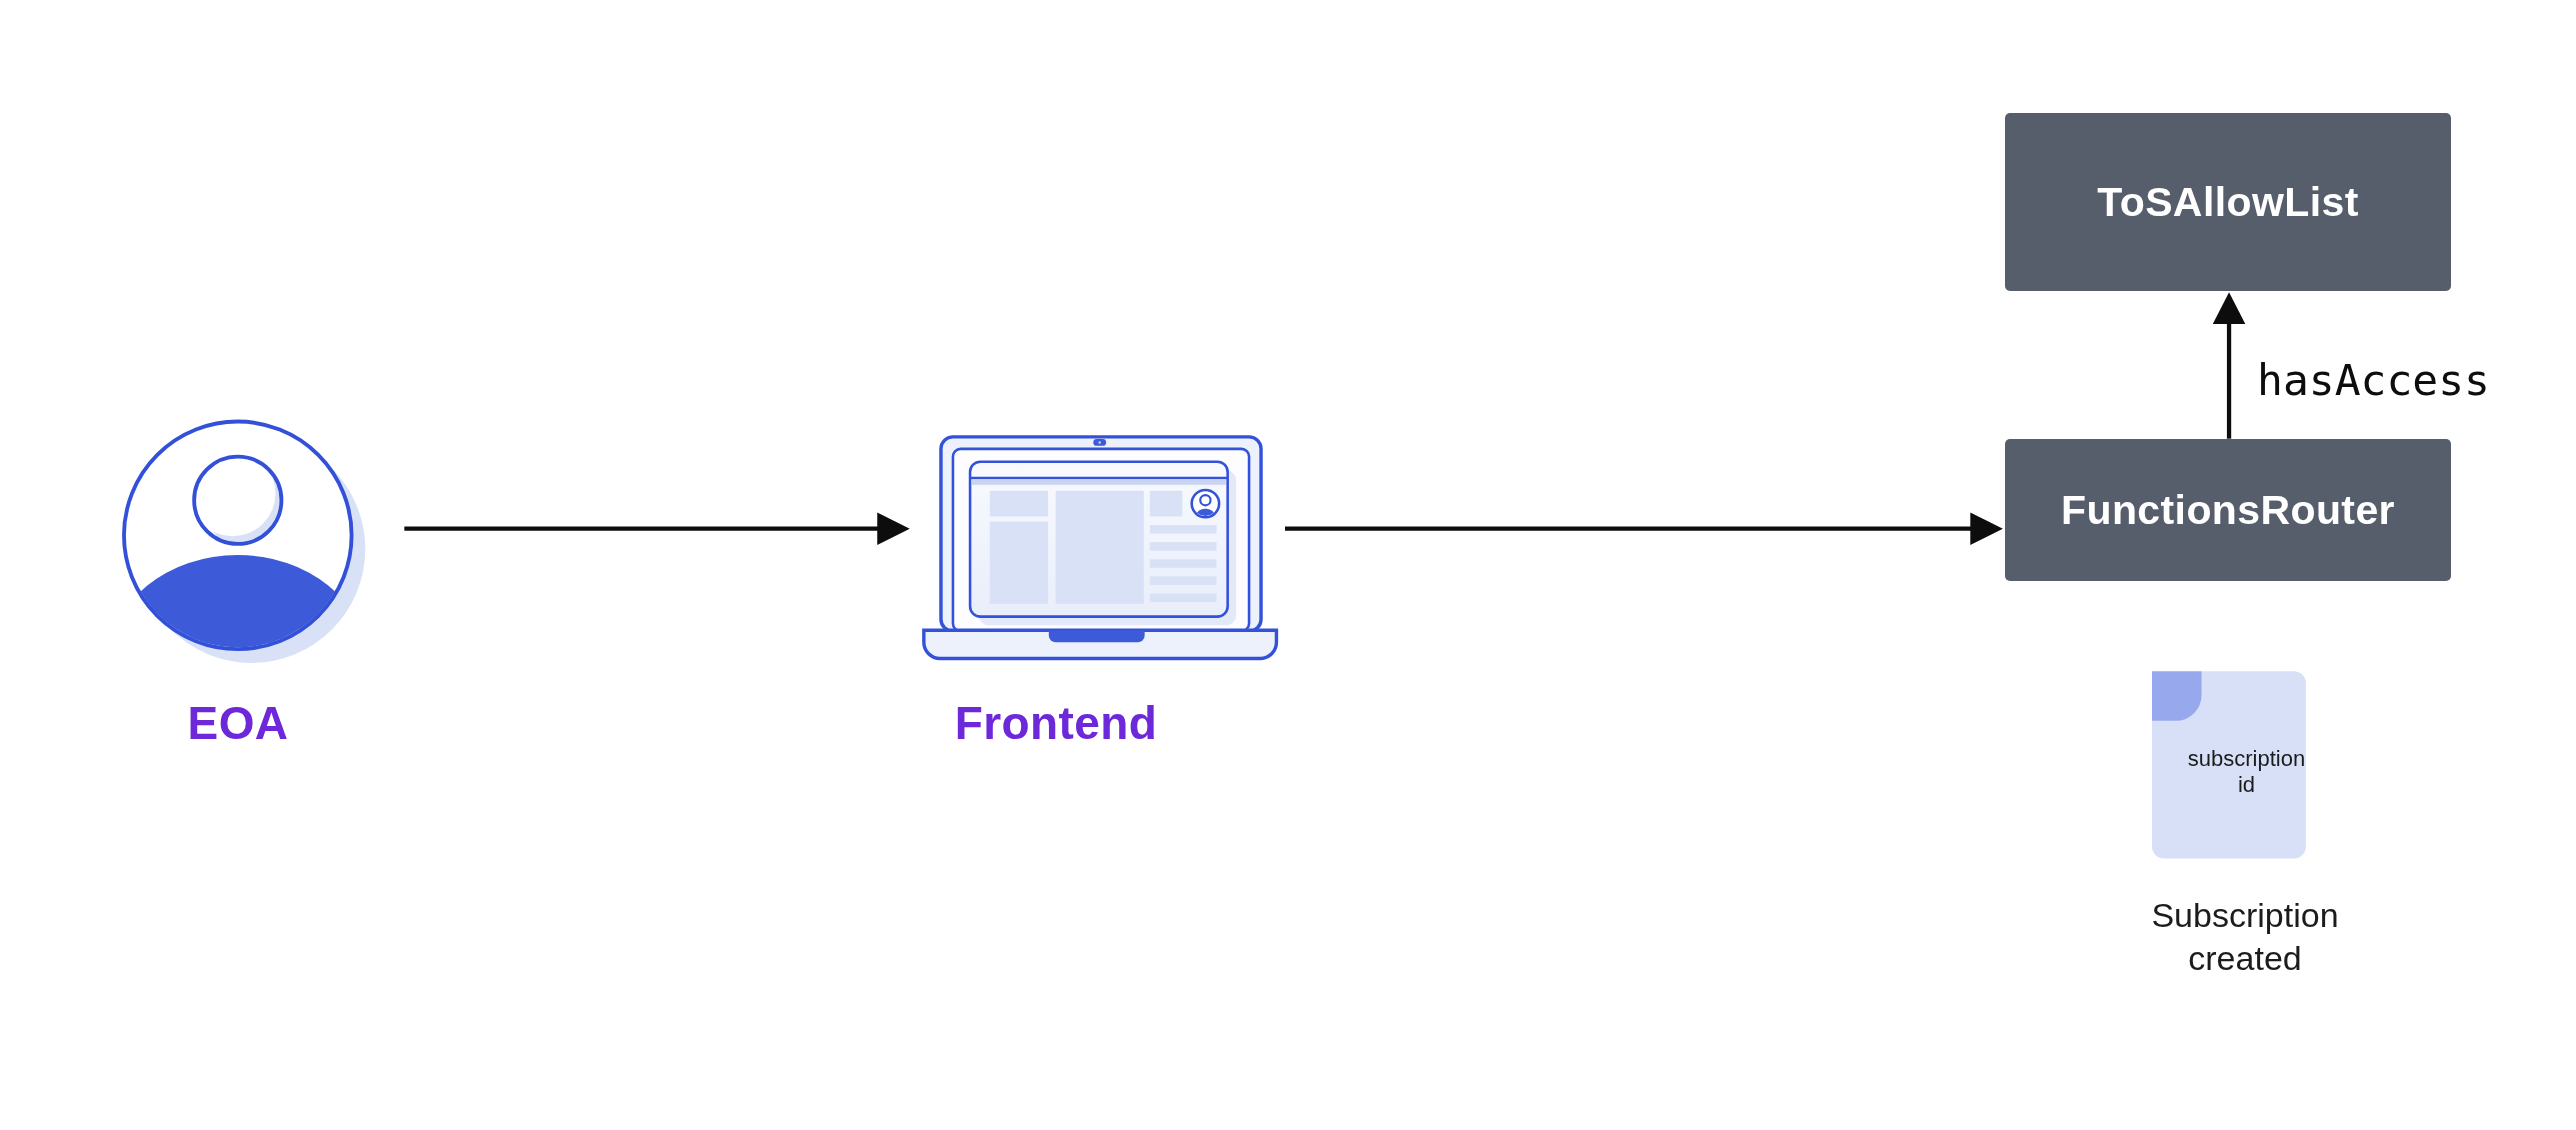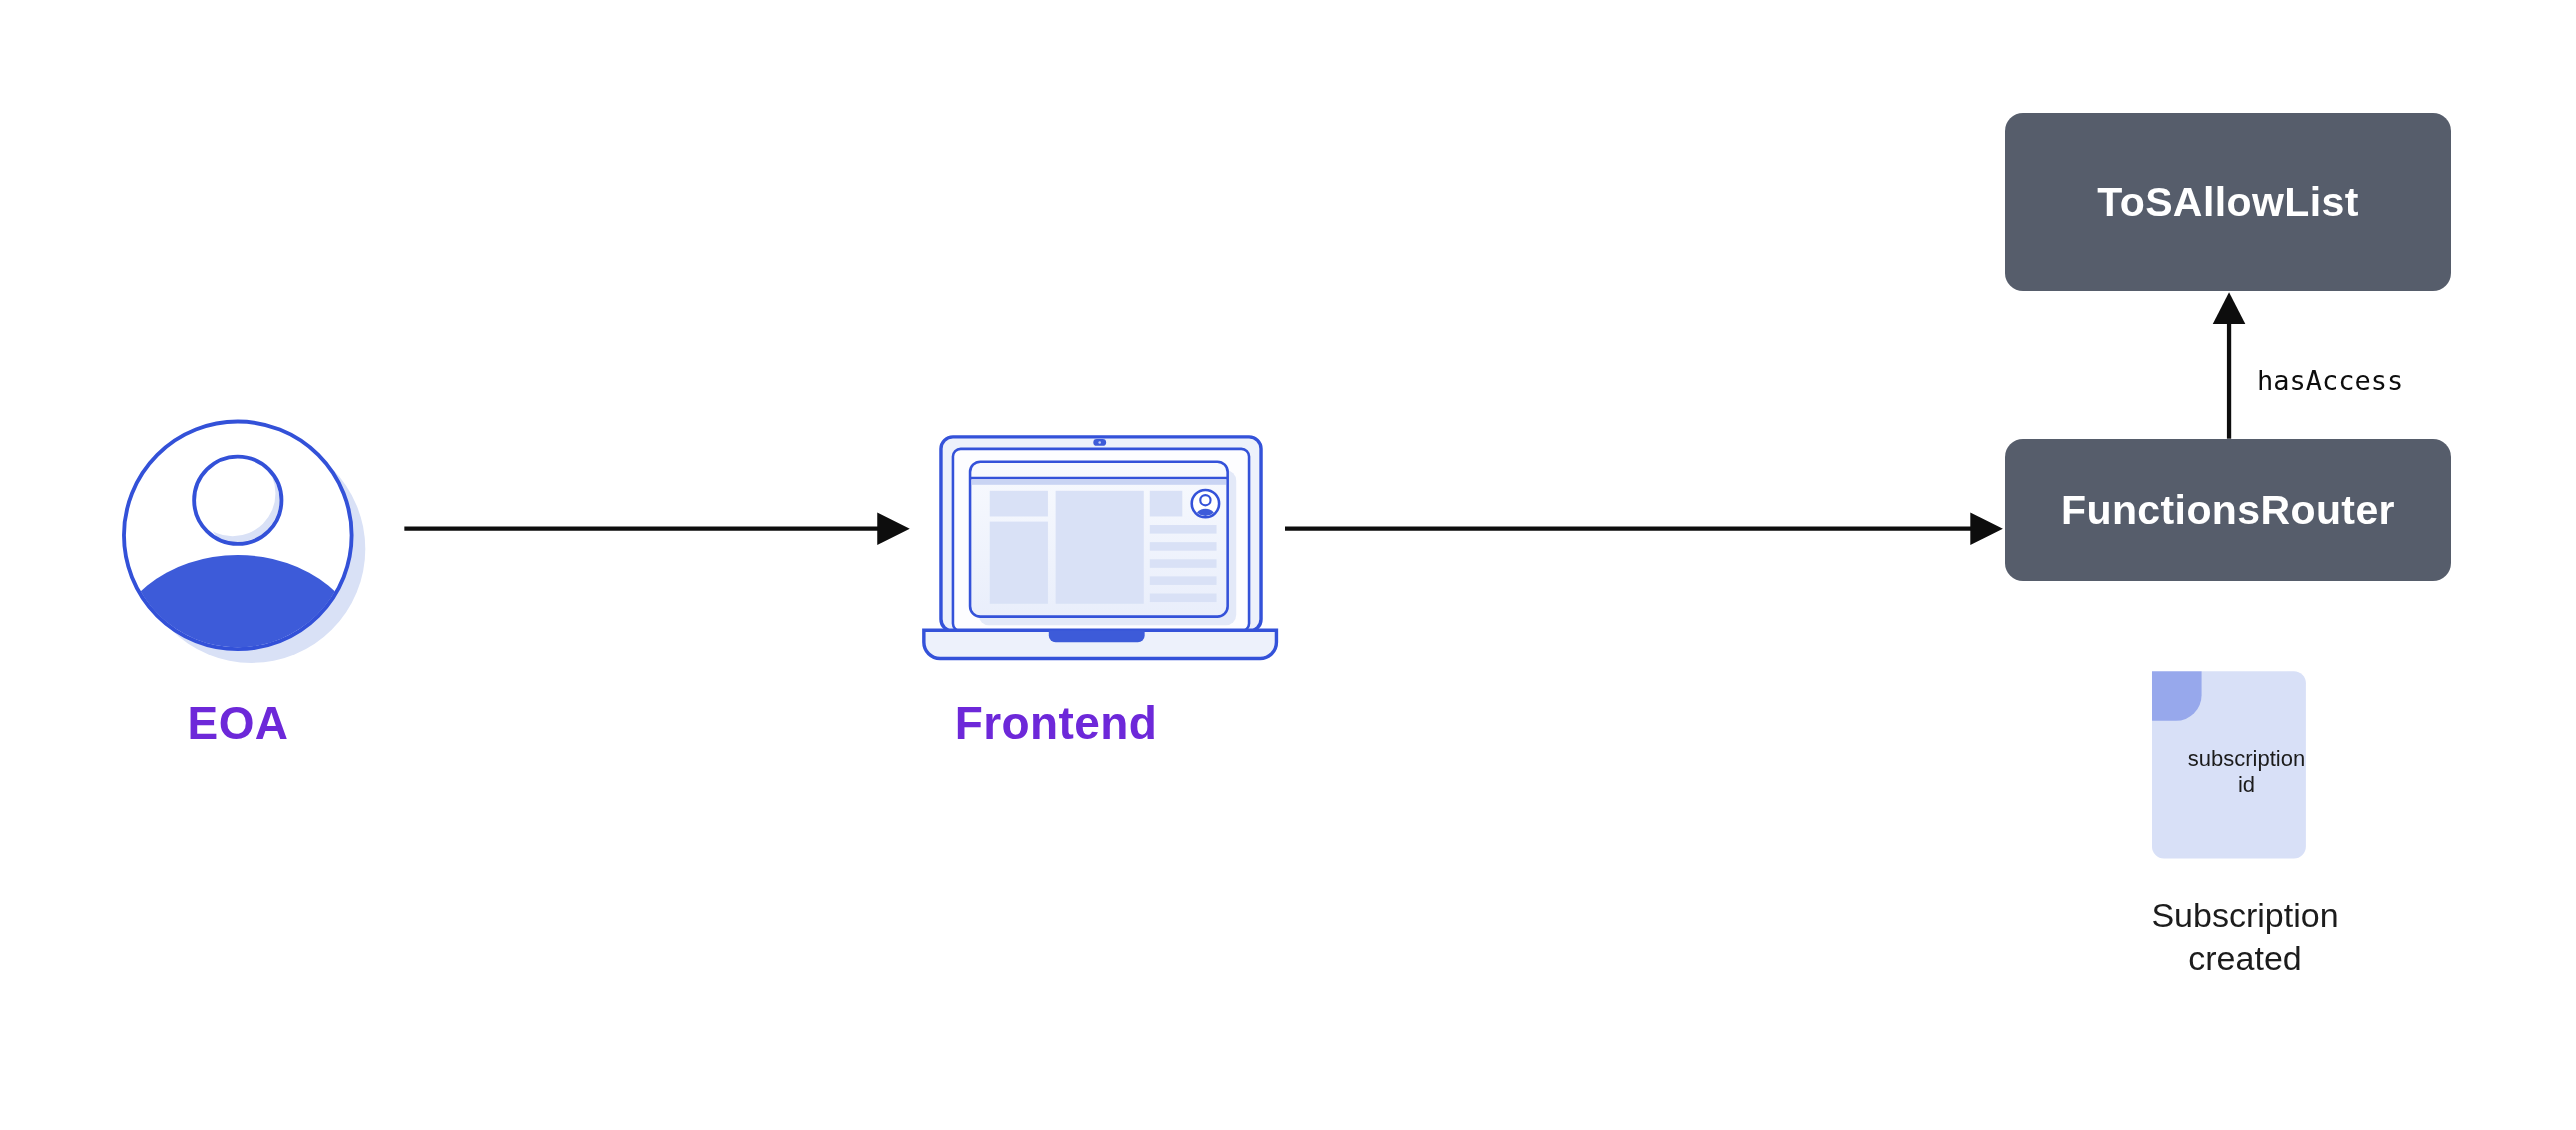--- a/index.html
+++ b/index.html
@@ -5,42 +5,42 @@
   html,body{margin:0;padding:0;background:#ffffff;}
   .canvas{
     position:relative;width:2576px;height:1131px;background:#ffffff;overflow:hidden;
     font-family:"Liberation Sans",sans-serif;
   }
   .abs{position:absolute;}
   svg{display:block;}
 
   
   .node{
-    position:absolute;width:446px;background:#565D6B;border-radius:18px;
+    position:absolute;width:446px;background:#565D6B;border-radius:5px;
     display:flex;align-items:center;justify-content:center;
   }
   .node-label{
     color:#ffffff;font-weight:bold;font-size:41px;letter-spacing:0.4px;
     font-family:"Liberation Sans",sans-serif;
   }
 
   
   .actor-label{
     position:absolute;transform:translateX(-50%);
     color:#6d28d9;font-weight:bold;font-size:46px;letter-spacing:0.4px;
     white-space:nowrap;
   }
 
   
   .edge-label{
     position:absolute;color:#0d0d0d;white-space:nowrap;
     font-family:"DejaVu Sans Mono","Liberation Mono",monospace;
   }
   .edge-label.create{font-size:36px;transform:translate(-50%,-50%);}
-  .edge-label.access{font-size:27px;transform:translateY(-50%);text-align:center;}
+  .edge-label.access{font-size:43px;transform:translateY(-50%);text-align:center;}
 
   
   .doc-text{
     position:absolute;left:2152px;top:746px;width:154px;
     text-align:center;font-size:22px;line-height:26px;color:#1c1c1c;
   }
   .doc-caption{
     position:absolute;left:2099px;top:894px;width:257px;
     text-align:center;font-size:34px;line-height:43px;color:#1c1c1c;
   }

